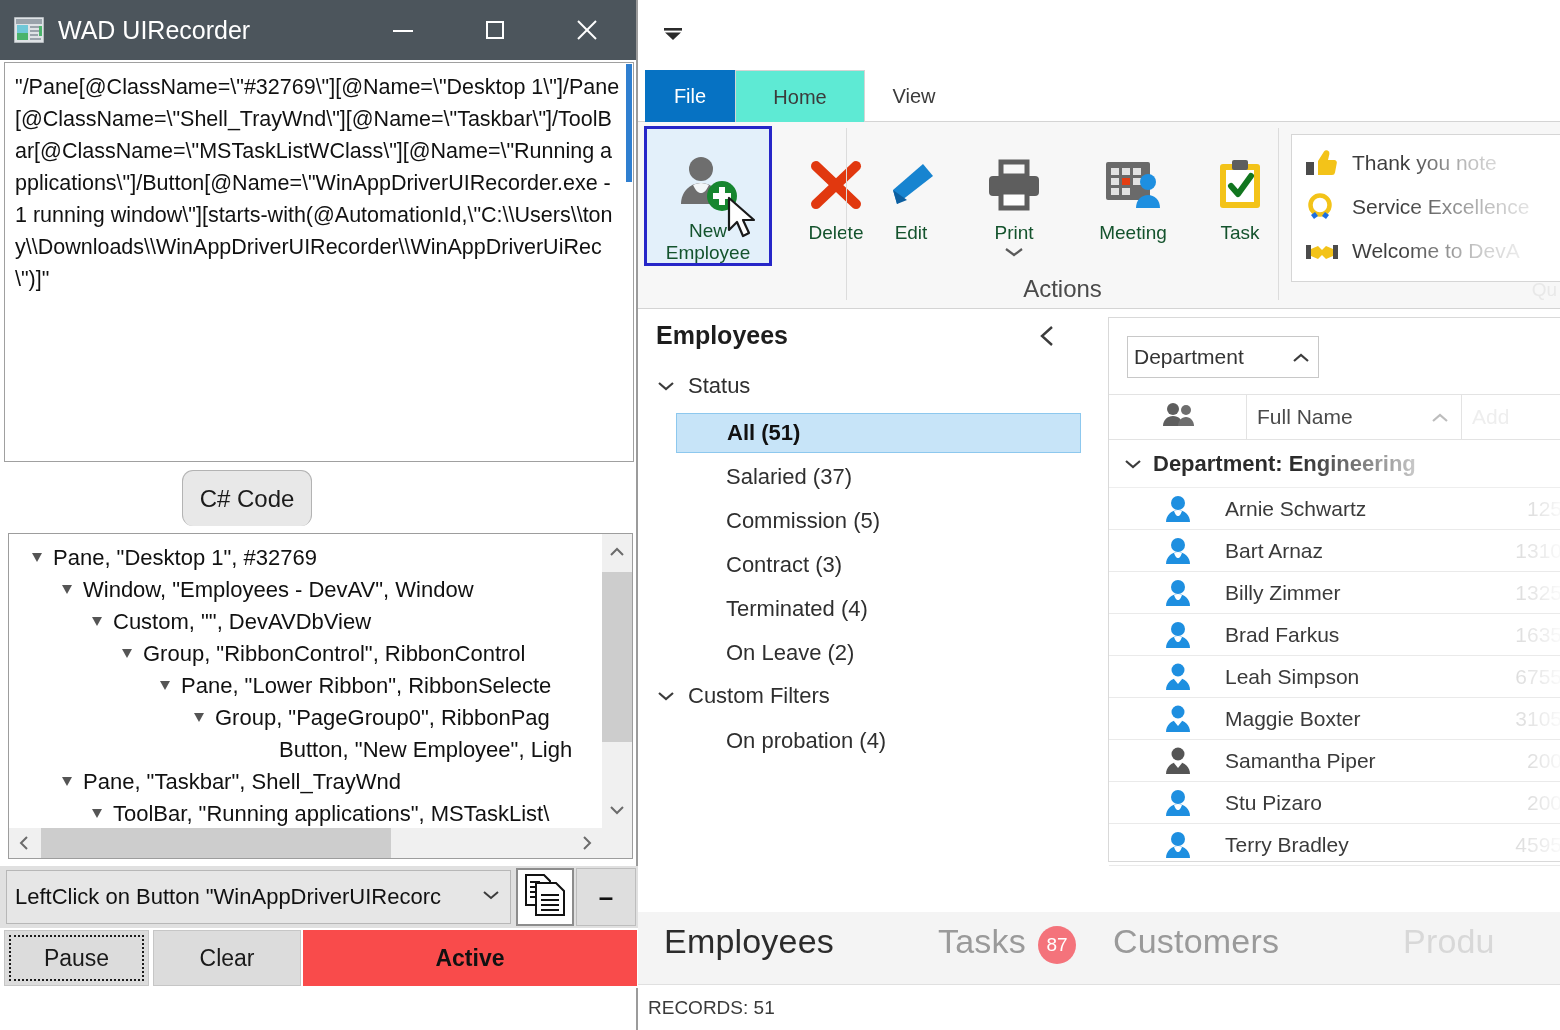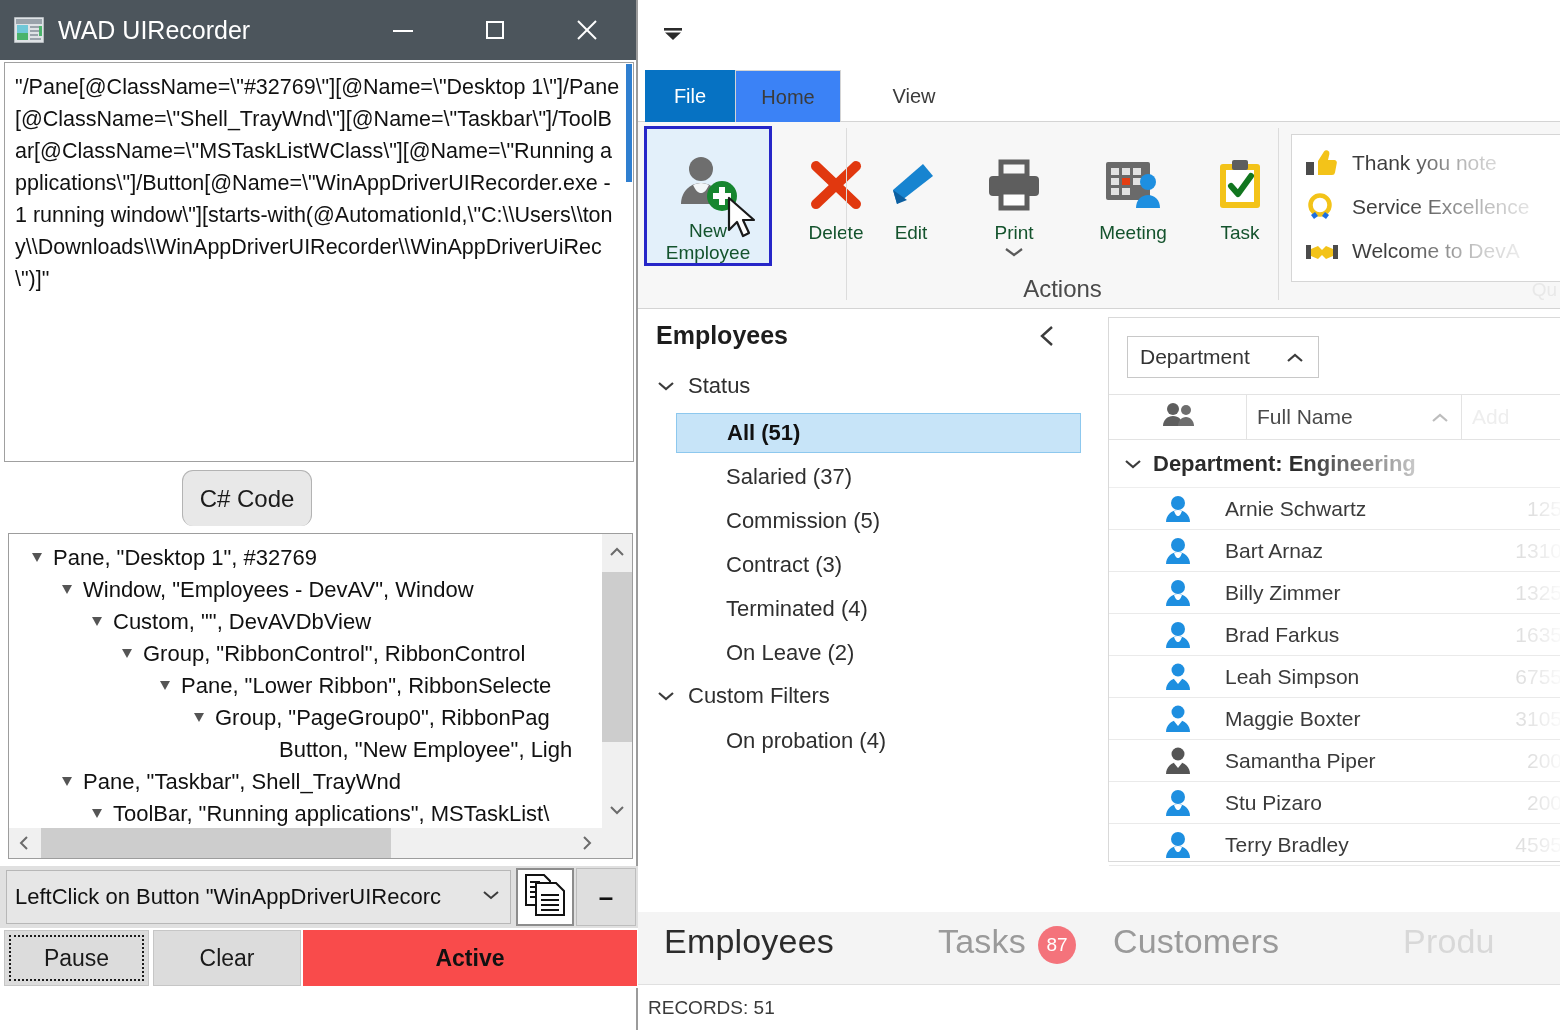--- a/index.html
+++ b/index.html
@@ -30,21 +30,21 @@
   }
   .tab {
     position: absolute; top: 8px; height: 52px;
     display: flex; align-items: center; justify-content: center;
     font-size: 20px; color: #3b3b3b; cursor: default;
   }
   .tab.file {
     left: 7px; width: 90px; background: #0672c3; color: #fff; top: 8px; height: 53px;
   }
   .tab.home {
-    left: 97px; width: 106px; background: #3b82f6;
+    left: 97px; width: 130px; background: #5eead4;
     border: 1px solid #d4d4d4; border-bottom: none; top: 8px; height: 53px;
   }
   .tab.view { left: 228px; width: 96px; background: transparent; }
 
   .ribbon {
     position: relative; height: 187px; background: #f7f7f7;
     border-bottom: 1px solid #d4d4d4;
   }
   .rb-group { position: absolute; top: 0; height: 187px; }
   .rb-sep { position:absolute; top: 6px; width:1px; height: 172px; background:#dcdcdc; }
@@ -85,21 +85,21 @@
   .fp-collapse { position:absolute; right: 48px; top: 14px; width: 24px; height:24px; color:#3c3c3c; }
   .fp-group { position:absolute; left: 18px; font-size: 22px; color:#2f2f2f; display:flex; align-items:center; }
   .fp-group .chev { width: 22px; margin-right: 10px; color:#3c3c3c; display:inline-flex; }
   .fp-item { position:absolute; left: 38px; width: 405px; height: 40px; display:flex; align-items:center;
      padding-left: 50px; font-size: 22px; color:#2f2f2f; }
   .fp-item.active { background:#c7e4f8; border:1px solid #8dc8ee; font-weight: bold; color:#111; }
 
   .gridpane { position:absolute; left: 470px; top: 8px; width: 453px; height: 545px;
      background:#fff; border:1px solid #d9d9d9; border-right:none; }
   .grp-box { position:absolute; left: 18px; top: 18px; width: 192px; height: 42px;
-     border:1px solid #c8c8c8; display:flex; align-items:center; padding: 0 12px;
+     border:1px solid #c8c8c8; display:flex; align-items:center; padding: 0 6px;
      font-size: 21px; color:#333; justify-content:space-between; }
   .col-head { position:absolute; left: 0; top: 76px; width: 453px; height: 46px;
      border-top:1px solid #e3e3e3; border-bottom:1px solid #e3e3e3; display:flex; }
   .ch-cell { display:flex; align-items:center; border-right:1px solid #e3e3e3; padding: 0 10px; font-size: 21px; color:#4a4a4a; }
   .grp-row { position:absolute; left:0; top: 122px; width: 453px; height: 48px;
      display:flex; align-items:center; padding-left: 14px; border-bottom:1px solid #eee; }
   .grp-row .gtitle { font-size: 22px; font-weight:bold;
      background: linear-gradient(to right, #2b2b2b 0%, #2b2b2b 55%, #b4b4b4 95%, #cccccc 100%);
      -webkit-background-clip:text; background-clip:text; color:transparent; }
   .erow { position:absolute; left: 0; width: 453px; height: 42px; display:flex; align-items:center;

